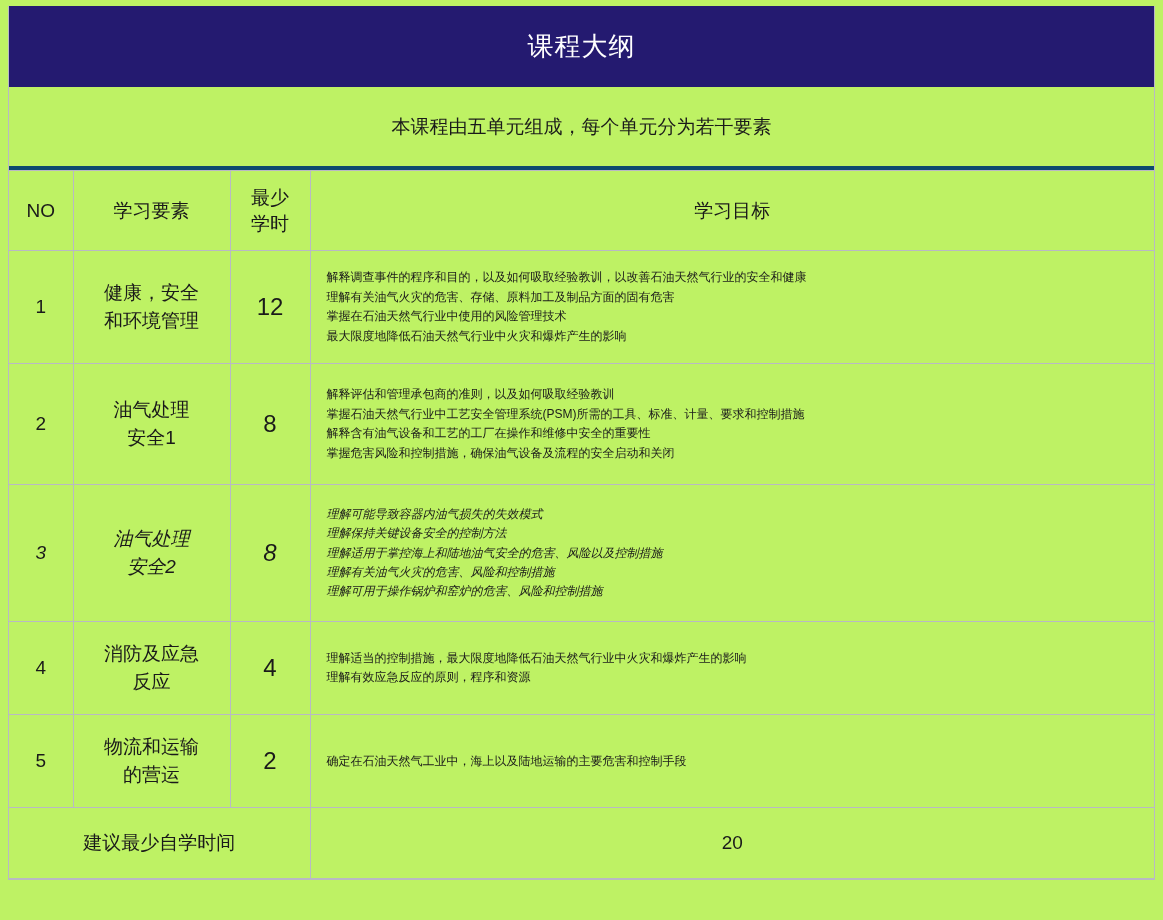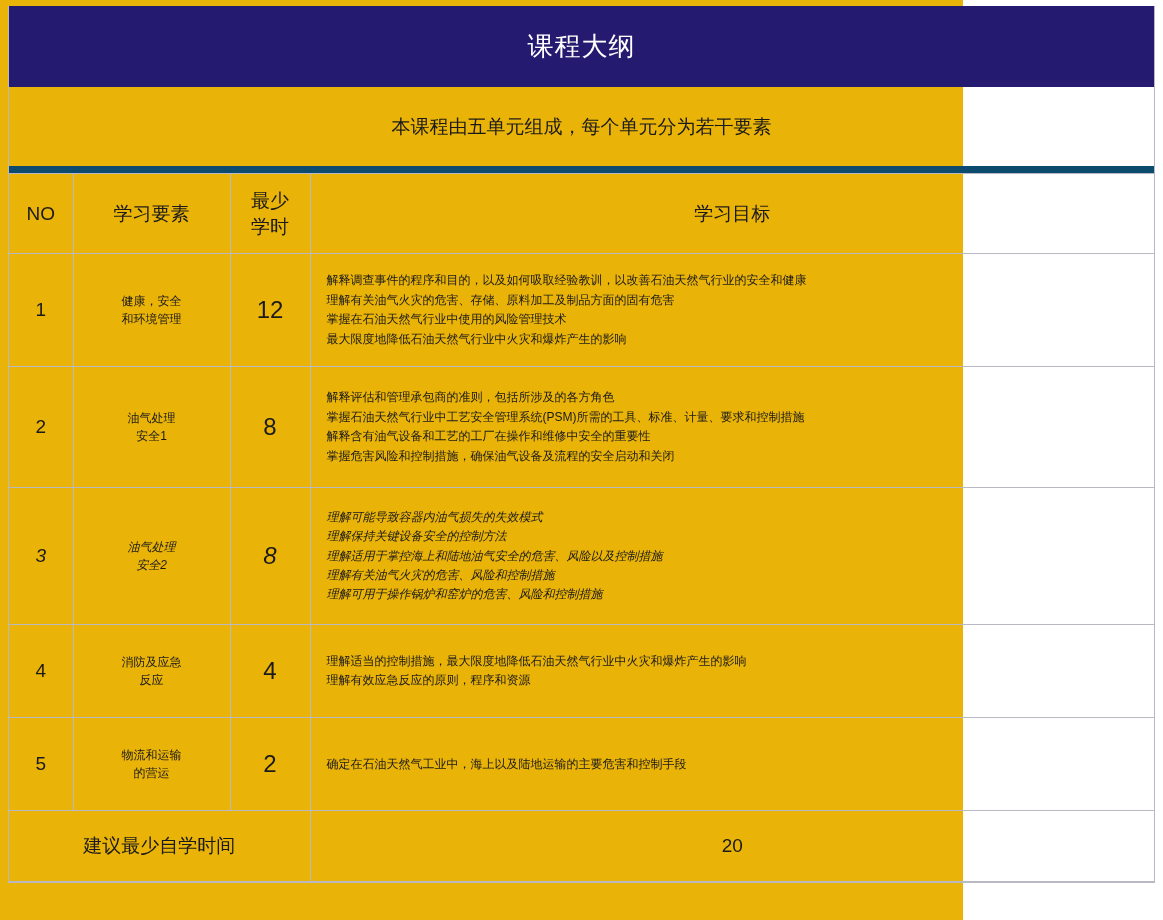--- a/index.html
+++ b/index.html
@@ -5,46 +5,46 @@
   html, body {
     margin: 0;
     padding: 0;
     background: #ffffff;
   }
   body {
     font-family: "Liberation Sans", sans-serif;
     color: #1a1a1a;
   }
   .page {
-    width: 963px;
+    width: 1163px;
     height: 920px;
     box-sizing: border-box;
     padding: 6px 8px 24px 8px;
-    background: #eab308;
+    background: #bef264;
   }
   .doc {
     width: 1147px;
     border: 1px solid #b9b9c4;
     border-top: none;
     box-sizing: border-box;
   }
   .title-bar {
     background: #241a70;
     color: #ffffff;
     text-align: center;
     font-size: 26px;
     line-height: 1;
     padding: 27px 0 28px 0;
     letter-spacing: 1px;
   }
   .subtitle {
     text-align: center;
     font-size: 19px;
     padding: 27px 0 26px 0;
-    border-bottom: 7px solid #0c4a6e;
+    border-bottom: 4px solid #0c4a6e;
     color: #1a1a1a;
   }
   table.outline {
     border-collapse: collapse;
     width: 100%;
     table-layout: fixed;
   }
   table.outline td,
   table.outline th {
     border: 1px solid #b9b9c4;
@@ -69,21 +69,21 @@
   .col-elem { width: 157px; }
   .col-hours { width: 80px; }
   .col-goals { width: auto; }
 
   td.c-no {
     text-align: center;
     font-size: 19px;
   }
   td.c-elem {
     text-align: center;
-    font-size: 12px;
+    font-size: 19px;
     line-height: 1.5;
   }
   td.c-hours {
     text-align: center;
     font-size: 24px;
   }
   td.c-goals {
     font-size: 12px;
     line-height: 1.62;
     padding: 10px 14px 10px 16px;
@@ -156,21 +156,21 @@
         </tr>
 
         <tr class="rowpad-2">
           <td class="c-no">2</td>
           <td class="c-elem">
             <div>油气处理</div>
             <div>安全1</div>
           </td>
           <td class="c-hours">8</td>
           <td class="c-goals">
-            <div class="goal-line">解释评估和管理承包商的准则，包括所涉及的各方角色</div>
+            <div class="goal-line">解释评估和管理承包商的准则，以及如何吸取经验教训</div>
             <div class="goal-line">掌握石油天然气行业中工艺安全管理系统(PSM)所需的工具、标准、计量、要求和控制措施</div>
             <div class="goal-line">解释含有油气设备和工艺的工厂在操作和维修中安全的重要性</div>
             <div class="goal-line">掌握危害风险和控制措施，确保油气设备及流程的安全启动和关闭</div>
           </td>
         </tr>
 
         <tr class="rowpad-3">
           <td class="c-no">3</td>
           <td class="c-elem">
             <div>油气处理</div>

